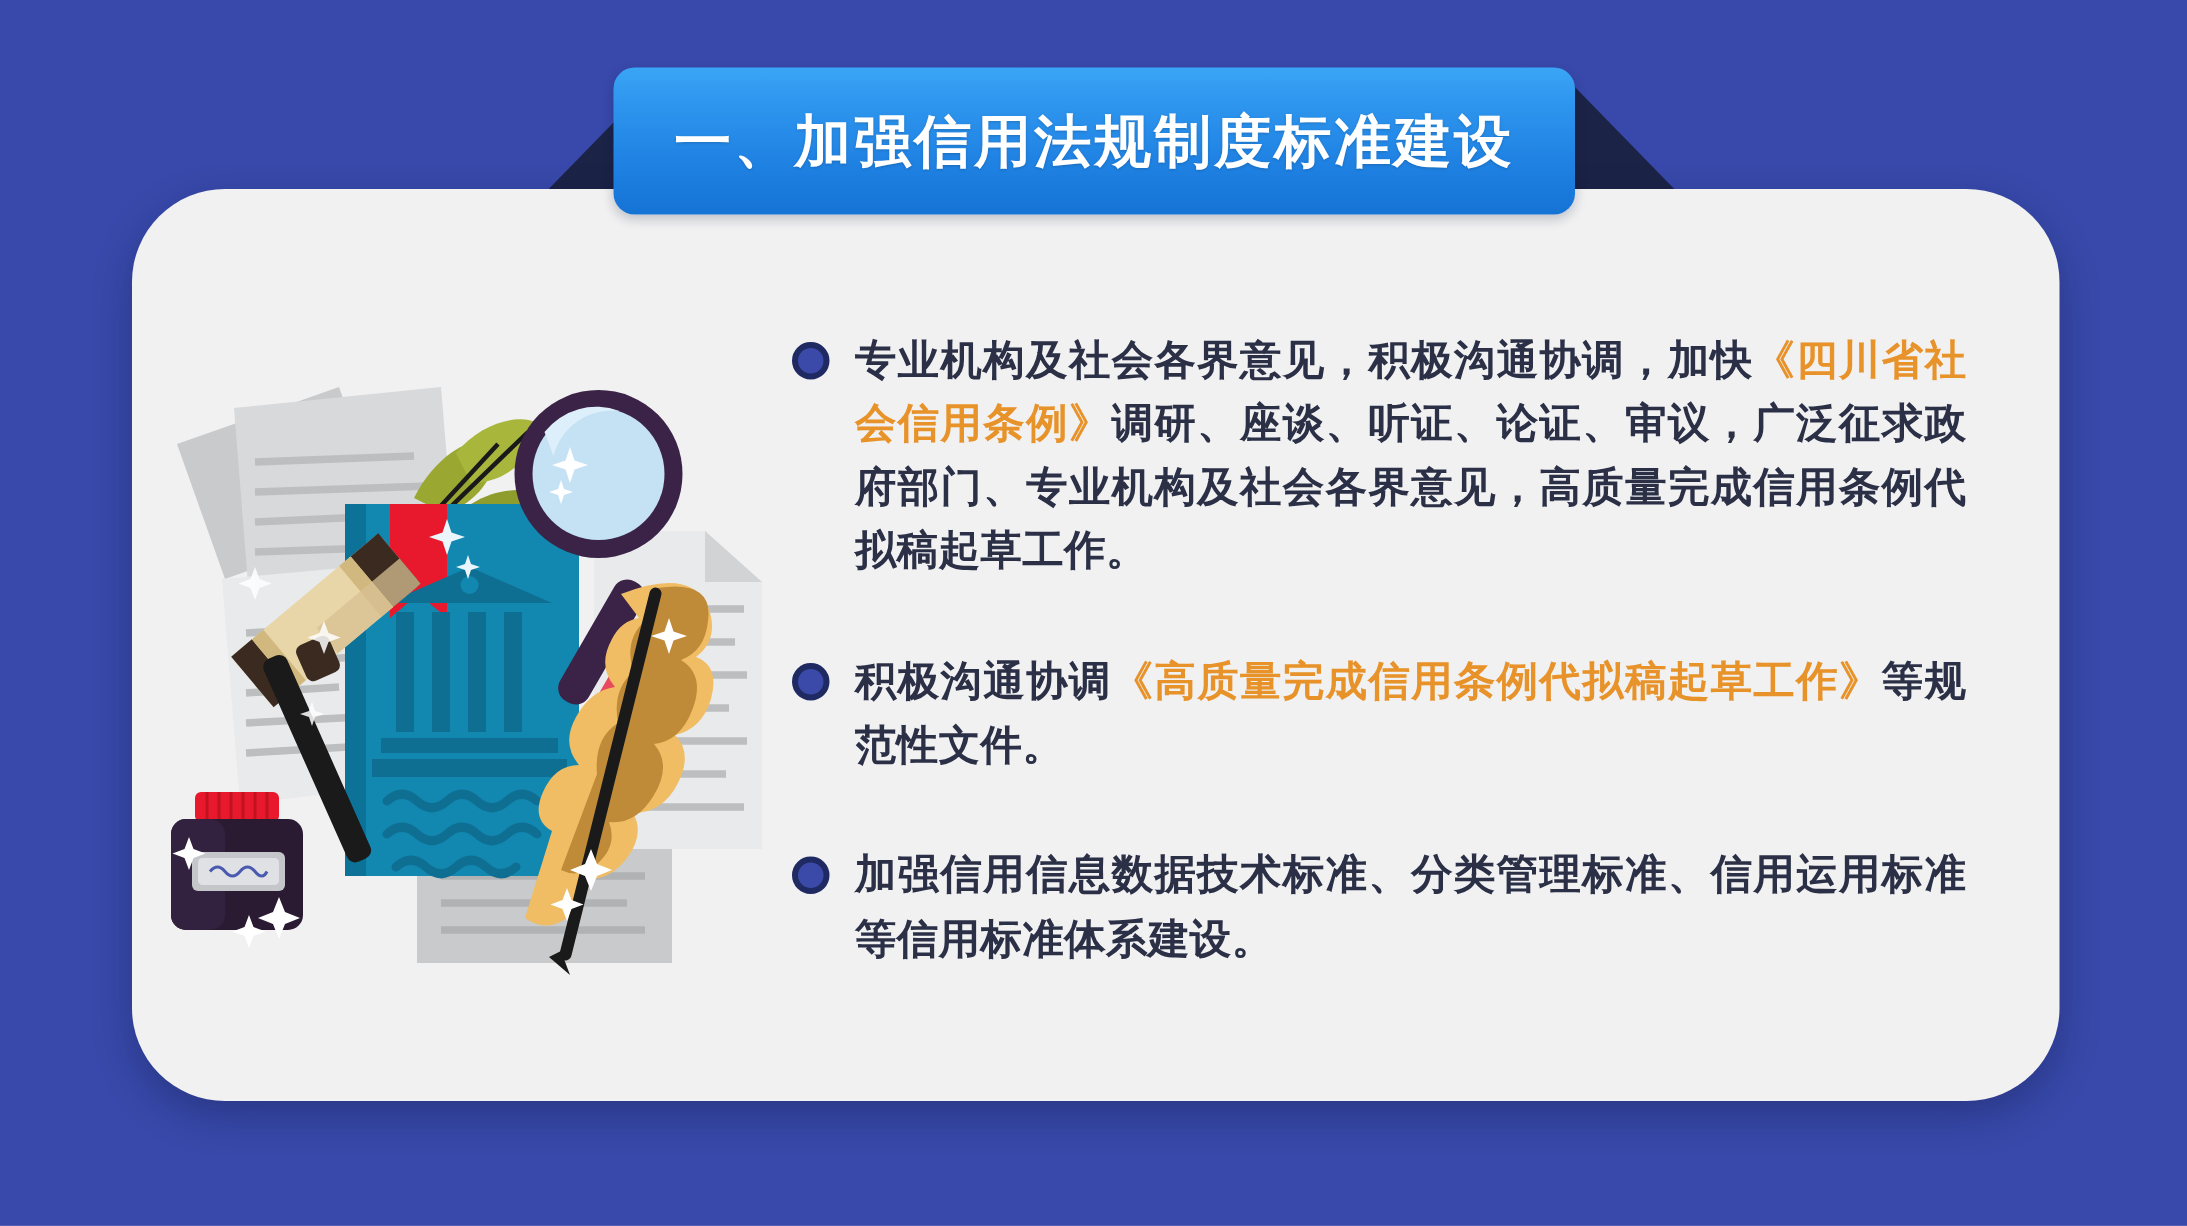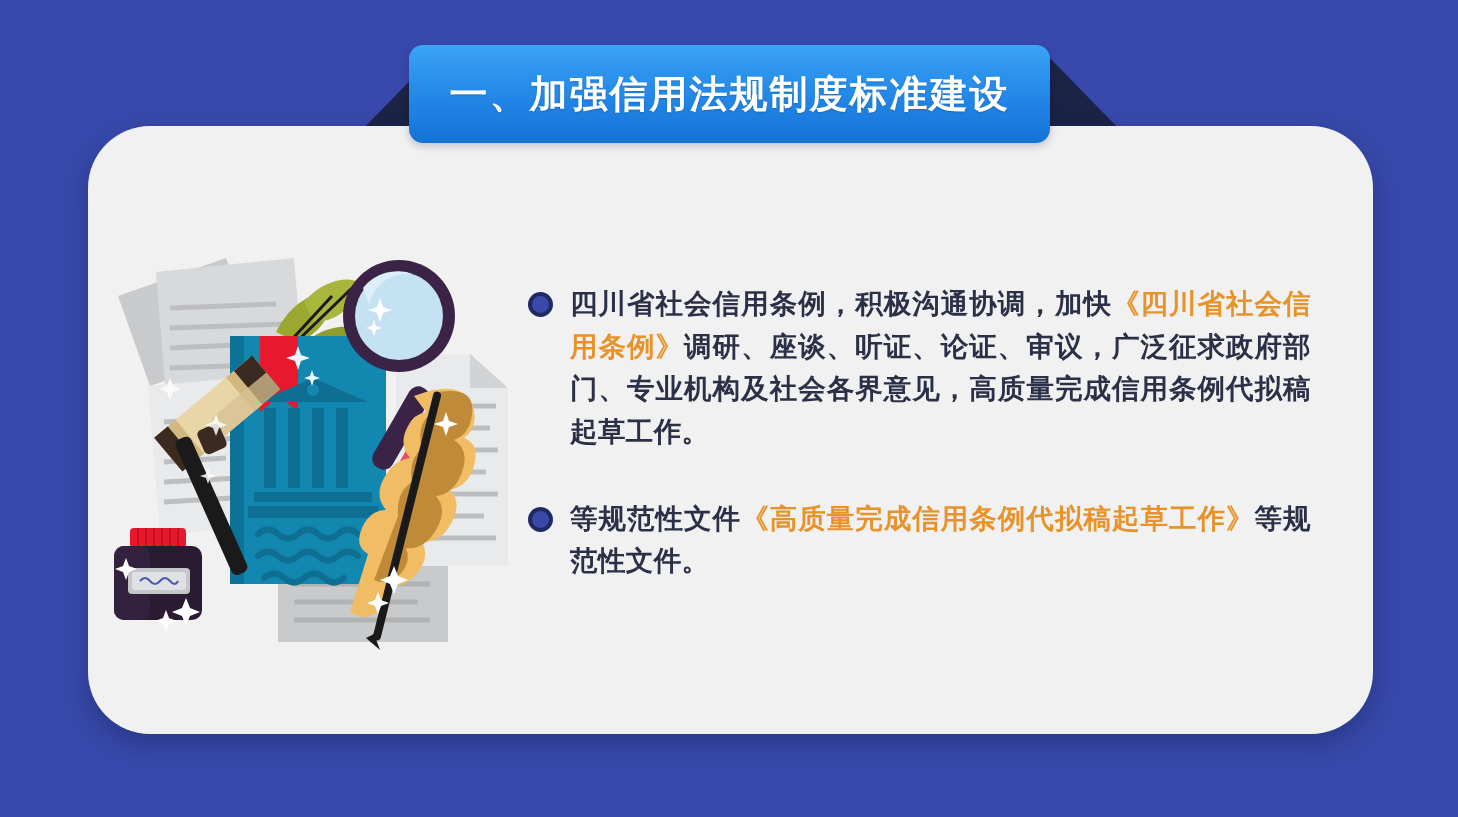--- a/index.html
+++ b/index.html
@@ -300,27 +300,33 @@
           </g>
         </g>
       </svg>
     </div>
 
     <div id="bullets">
 
       <div class="bullet-row">
         <div class="marker"></div>
         <div class="bullet-text">
-          <span>四川省社会信用条例，积极沟通协调，加快</span><span class="hl">《四川省社会信用条例》</span><span>调研、座谈、听证、论证、审议，广泛征求政府部门、专业机构及社会各界意见，高质量完成信用条例代拟稿起草工作。</span>
+          <span>专业机构及社会各界意见，积极沟通协调，加快</span><span class="hl">《四川省社会信用条例》</span><span>调研、座谈、听证、论证、审议，广泛征求政府部门、专业机构及社会各界意见，高质量完成信用条例代拟稿起草工作。</span>
         </div>
       </div>
 
       <div class="bullet-row">
         <div class="marker"></div>
         <div class="bullet-text">
-          <span>等规范性文件</span><span class="hl">《高质量完成信用条例代拟稿起草工作》</span><span>等规范性文件。</span>
+          <span>积极沟通协调</span><span class="hl">《高质量完成信用条例代拟稿起草工作》</span><span>等规范性文件。</span>
         </div>
       </div>
 
+      <div class="bullet-row">
+        <div class="marker"></div>
+        <div class="bullet-text">
+          <span>加强信用信息数据技术标准、分类管理标准、信用运用标准等信用标准体系建设。</span>
+        </div>
+      </div>
 
     </div>
   </div>
 </div>
 
 </body></html>

